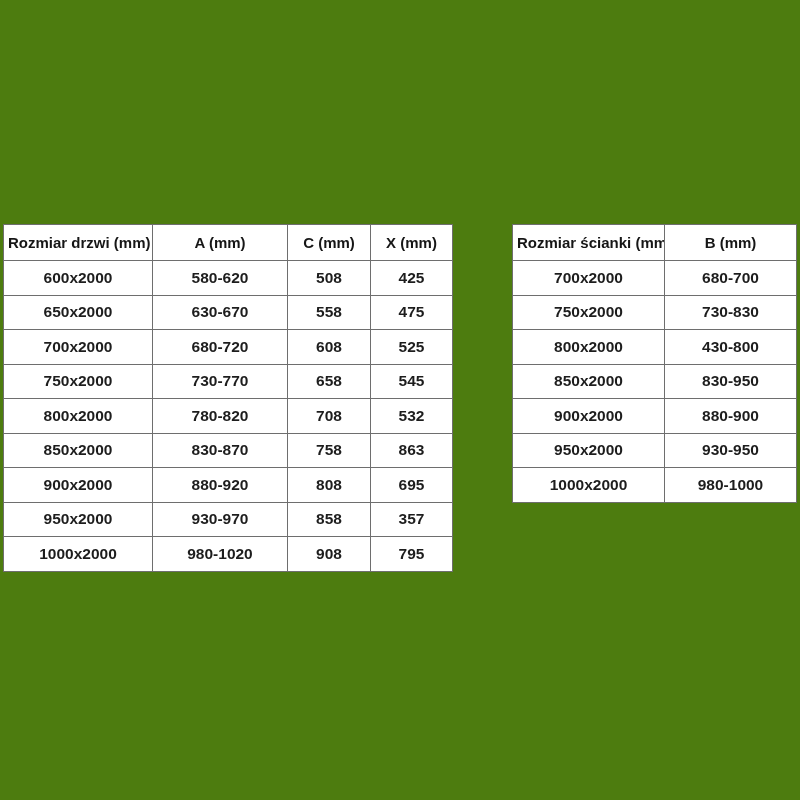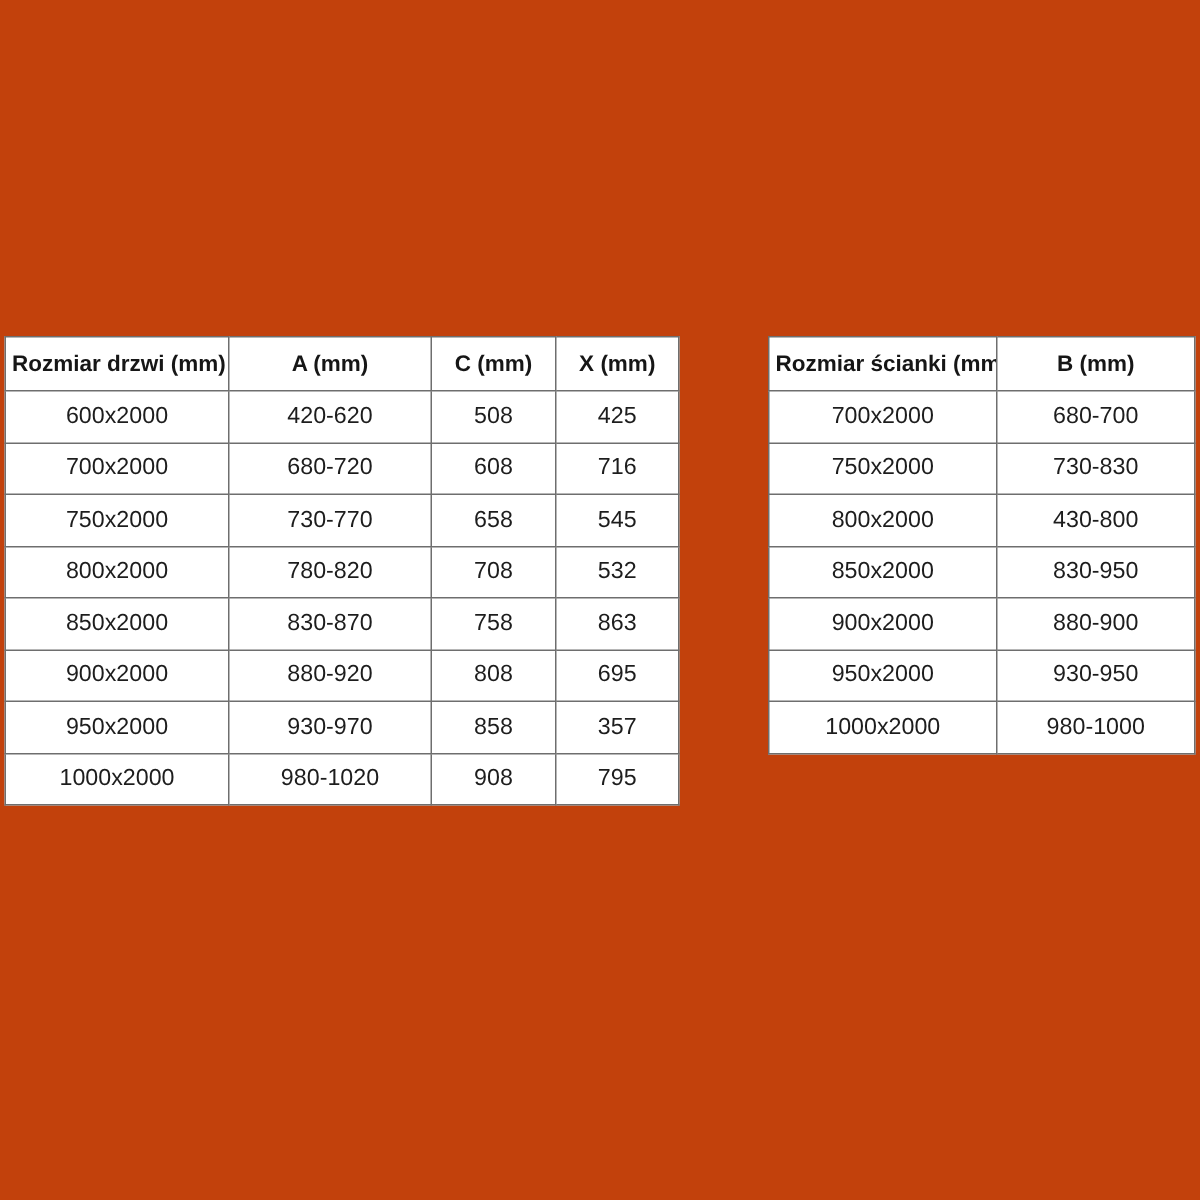--- a/index.html
+++ b/index.html
@@ -9,21 +9,21 @@
     width: 800px;
     height: 800px;
     font-family: "Liberation Sans", "DejaVu Sans", sans-serif;
     color: #1d1d1d;
     overflow: hidden;
   }
   .page {
     position: relative;
     width: 800px;
     height: 800px;
-    background: #c2410c;
+    background: #4d7c0f;
   }
   table.spec {
     position: absolute;
     border-collapse: collapse;
     table-layout: fixed;
     background: #ffffff;
     border: 1px solid #6e6e6e;
   }
   table.spec th,
   table.spec td {
@@ -35,21 +35,21 @@
     white-space: nowrap;
   }
   table.spec th {
     font-size: 15px;
     font-weight: bold;
     height: 35px;
     color: #161616;
   }
   table.spec td {
     font-size: 15.5px;
-    font-weight: normal;
+    font-weight: bold;
     height: 33.5px;
     color: #1d1d1d;
   }
   #door-table {
     left: 3px;
     top: 224px;
     width: 449px;
   }
   #door-table col.c1 { width: 149px; }
   #door-table col.c2 { width: 135px; }
@@ -79,29 +79,35 @@
       <tr>
           <th>Rozmiar drzwi (mm)</th>
           <th>A (mm)</th>
           <th>C (mm)</th>
           <th>X (mm)</th>
         </tr>
     </thead>
     <tbody>
         <tr>
           <td>600x2000</td>
-          <td>420-620</td>
+          <td>580-620</td>
           <td>508</td>
           <td>425</td>
+        </tr>
+        <tr>
+          <td>650x2000</td>
+          <td>630-670</td>
+          <td>558</td>
+          <td>475</td>
         </tr>
         <tr>
           <td>700x2000</td>
           <td>680-720</td>
           <td>608</td>
-          <td>716</td>
+          <td>525</td>
         </tr>
         <tr>
           <td>750x2000</td>
           <td>730-770</td>
           <td>658</td>
           <td>545</td>
         </tr>
         <tr>
           <td>800x2000</td>
           <td>780-820</td>

